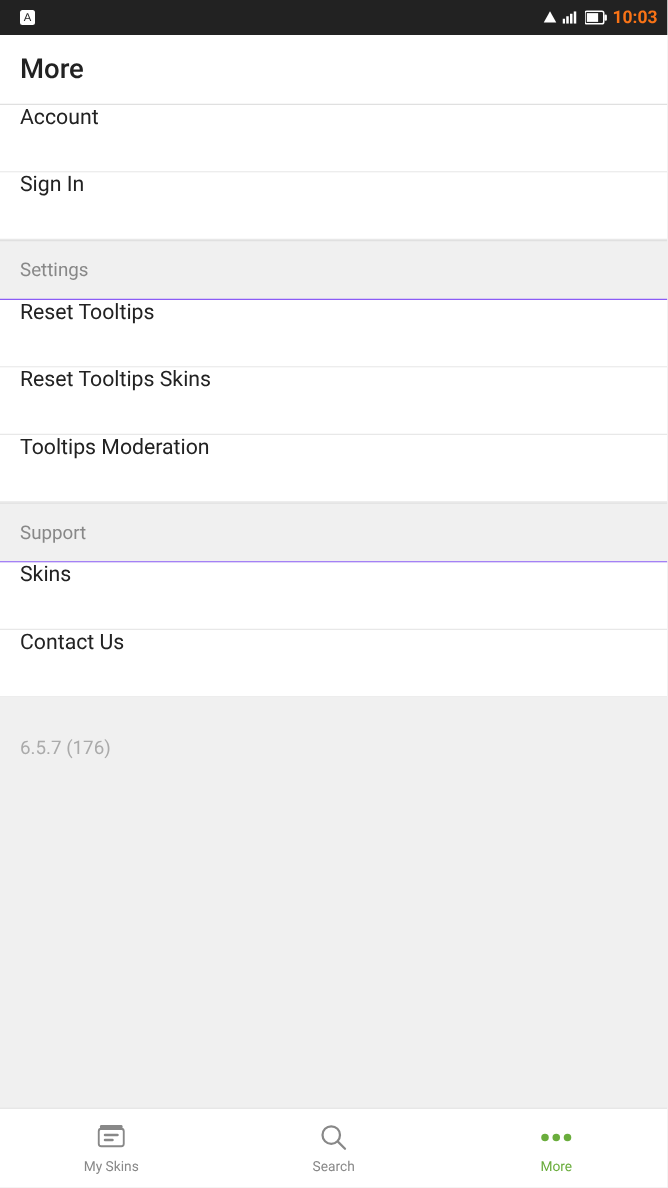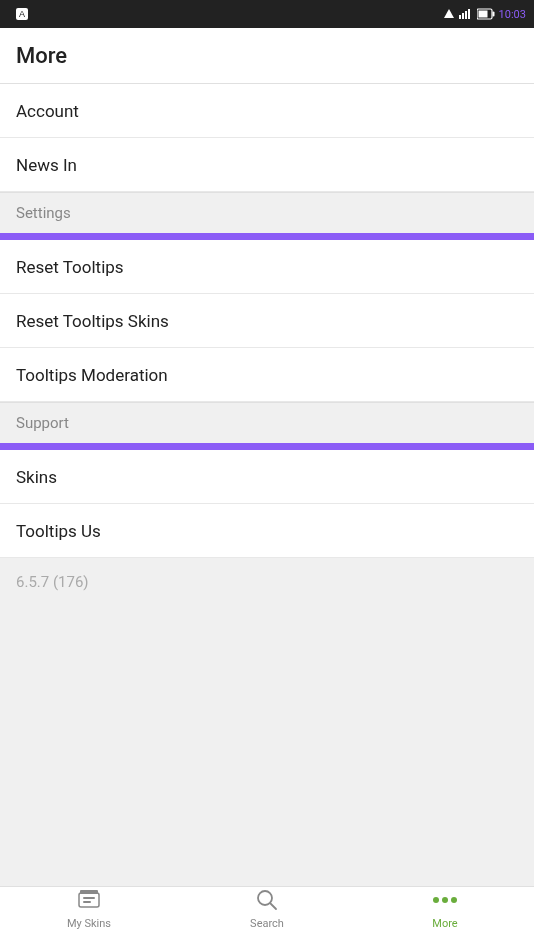--- a/index.html
+++ b/index.html
@@ -41,23 +41,23 @@
       justify-content: center;
     }
 
     .status-bar-right {
       display: flex;
       align-items: center;
       gap: 4px;
     }
 
     .status-time {
-      color: #8b5cf6;
-      font-size: 11px;
-      font-weight: 400;
+      color: #f97316;
+      font-size: 14px;
+      font-weight: 700;
     }
 
     
     .header {
       width: 100%;
       height: 56px;
       background: #ffffff;
       display: flex;
       align-items: center;
       padding: 0 16px;
@@ -67,56 +67,57 @@
     .header-title {
       font-size: 22px;
       font-weight: 500;
       color: #222222;
     }
 
     .menu-item {
       width: 100%;
       height: 54px;
       display: flex;
-      align-items: center;
+      align-items: flex-start;
       padding: 0 16px;
       border-bottom: 1px solid #e8e8e8;
       cursor: pointer;
       background: #ffffff;
     }
 
     .menu-item-text {
       font-size: 17px;
       color: #222222;
     }
 
     
     .section-divider {
       width: 100%;
       height: 48px;
       display: flex;
       align-items: center;
       padding: 0 16px;
       background: #f0f0f0;
-      border-bottom: 7px solid #8b5cf6;
+      border-bottom: 1px solid #8b5cf6;
       border-top: 1px solid #e0e0e0;
     }
 
     .section-label {
       font-size: 15px;
       color: #888888;
       font-weight: 400;
     }
 
     
     .version-area {
       width: 100%;
       background: #f0f0f0;
       padding: 14px 16px;
       flex: 1;
+      margin-top: 16px;
     }
 
     .version-text {
       font-size: 15px;
       color: #aaaaaa;
     }
 
     
     .bottom-nav {
       position: absolute;
@@ -127,21 +128,21 @@
       border-top: 1px solid #e0e0e0;
       display: flex;
       align-items: center;
     }
 
     .nav-item {
       flex: 1;
       display: flex;
       flex-direction: column;
       align-items: center;
-      justify-content: flex-start;
+      justify-content: center;
       height: 100%;
       cursor: pointer;
       gap: 4px;
     }
 
     .nav-icon {
       width: 26px;
       height: 26px;
       display: flex;
       align-items: center;
@@ -217,21 +218,21 @@
   <span class="header-title">More</span>
 </div>
 
 <div class="content-area">
 
   <div class="menu-item">
     <span class="menu-item-text">Account</span>
   </div>
 
   <div class="menu-item">
-    <span class="menu-item-text">News In</span>
+    <span class="menu-item-text">Sign In</span>
   </div>
 
   <div class="section-divider">
     <span class="section-label">Settings</span>
   </div>
 
   <div class="menu-item">
     <span class="menu-item-text">Reset Tooltips</span>
   </div>
 
@@ -246,21 +247,21 @@
   <div class="section-divider">
     <span class="section-label">Support</span>
   </div>
 
   <div class="menu-item">
     <span class="menu-item-text">Skins</span>
   </div>
 
 
   <div class="menu-item">
-    <span class="menu-item-text">Tooltips Us</span>
+    <span class="menu-item-text">Contact Us</span>
   </div>
 
   <div class="version-area">
     <span class="version-text">6.5.7 (176)</span>
   </div>
 
 </div>
 
 <div class="bottom-nav">
 

